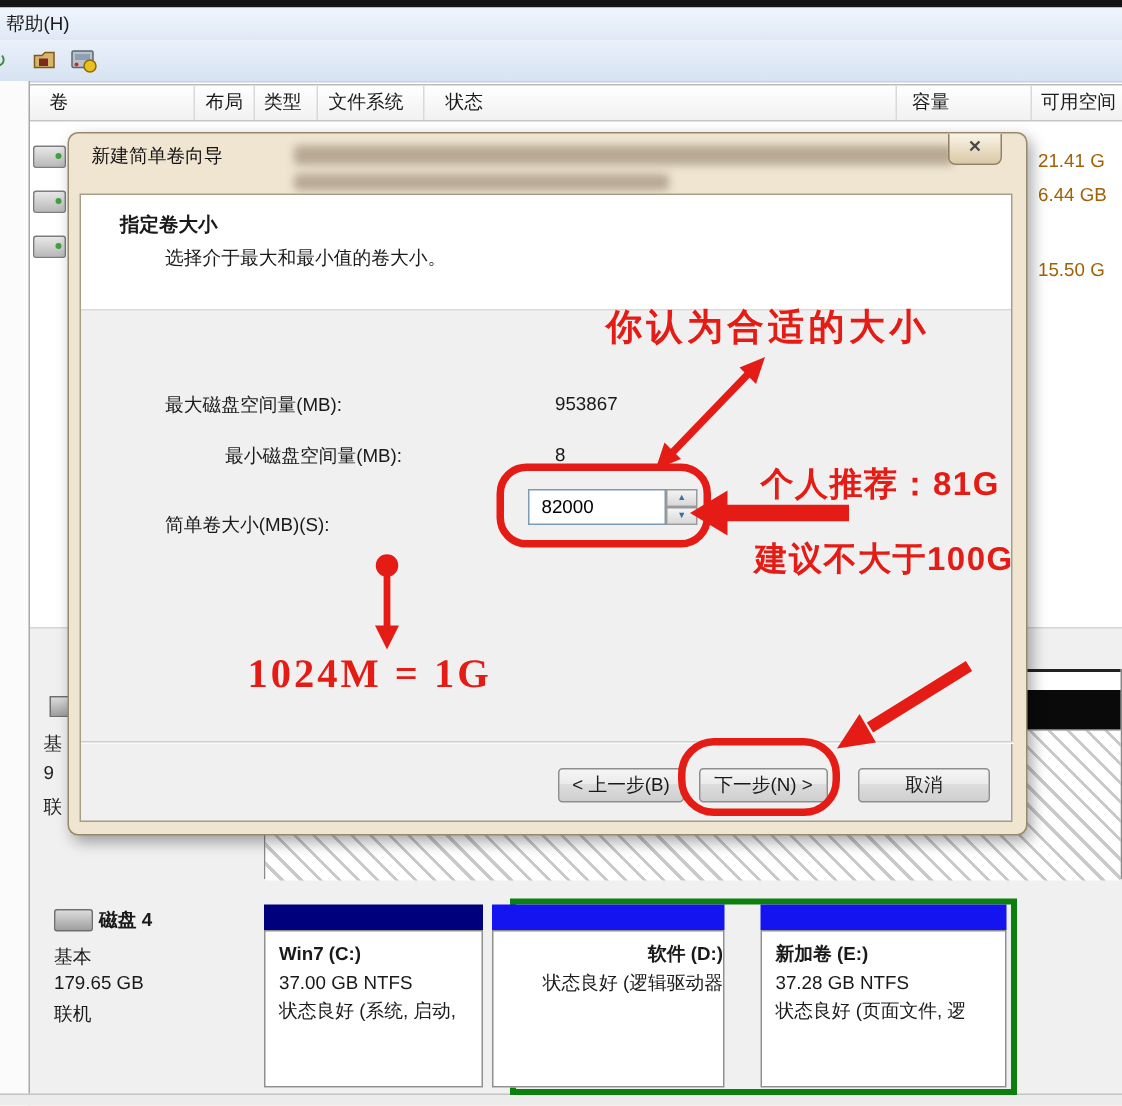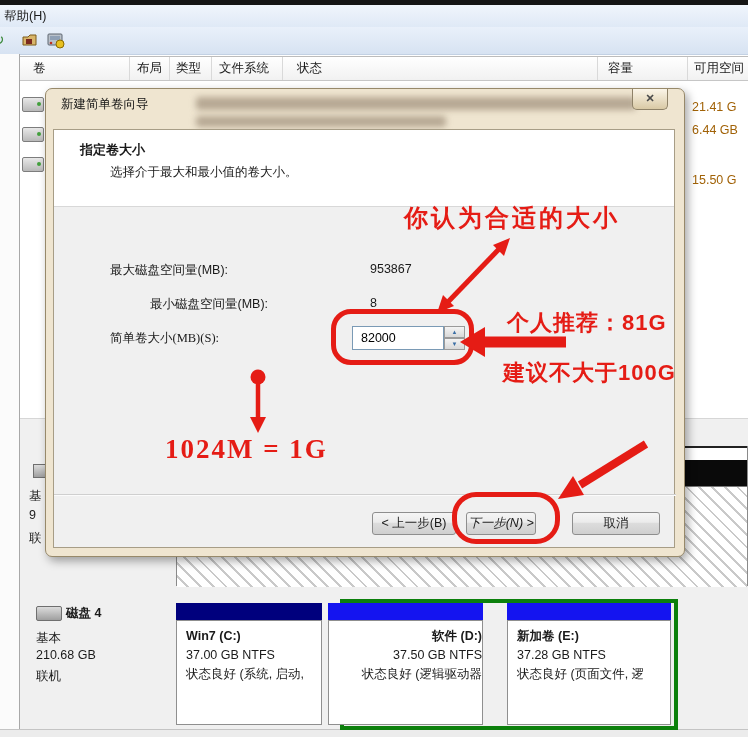--- a/index.html
+++ b/index.html
@@ -132,38 +132,37 @@
   <div class="abs frag" style="left:29px;top:530px;">联</div>
   <div class="abs d0bar">
     <div class="abs d0line"></div>
     <div class="abs d0black"></div>
     <div class="abs hatch"></div>
   </div>
 
   <div class="abs diskicon" style="left:36px;top:606px;"></div>
   <div class="abs dlabel" style="left:66px;top:605px;">磁盘 4</div>
   <div class="abs dtext" style="left:36px;top:630px;">基本</div>
-  <div class="abs dtext" style="left:36px;top:648px;">210.68 GB</div>
+  <div class="abs dtext" style="left:36px;top:648px;">179.65 GB</div>
   <div class="abs dtext" style="left:36px;top:668px;">联机</div>
 
   <div class="abs greenbox"></div>
 
   <div class="abs part" style="left:176px;top:603px;width:146px;height:122px;">
     <div class="pstrip" style="background:#00007d;"></div>
     <div class="pbox">
       <div class="pname">Win7  (C:)</div>
       <div class="pline">37.00 GB NTFS</div>
       <div class="pline">状态良好 (系统, 启动,</div>
     </div>
   </div>
   <div class="abs part" style="left:328px;top:603px;width:155px;height:122px;text-align:right;">
     <div class="pstrip" style="background:#1414f0;"></div>
     <div class="pbox">
       <div class="pname">软件  (D:)</div>
-      <div class="pline">37.50 GB NTFS</div>
       <div class="pline">状态良好 (逻辑驱动器</div>
     </div>
   </div>
   <div class="abs part" style="left:507px;top:603px;width:164px;height:122px;">
     <div class="pstrip" style="background:#1414f0;"></div>
     <div class="pbox">
       <div class="pname">新加卷  (E:)</div>
       <div class="pline">37.28 GB NTFS</div>
       <div class="pline">状态良好 (页面文件, 逻</div>
     </div>
@@ -180,31 +179,31 @@
     <div class="abs panel">
       <div class="whitehead">
         <div class="abs wheading">指定卷大小</div>
         <div class="abs wsub">选择介于最大和最小值的卷大小。</div>
       </div>
 
       <div class="abs flabel" style="left:56px;top:132px;">最大磁盘空间量(MB):</div>
       <div class="abs fvalue" style="left:316px;top:132px;">953867</div>
       <div class="abs flabel" style="left:56px;top:166px;margin-left:40px;">最小磁盘空间量(MB):</div>
       <div class="abs fvalue" style="left:316px;top:166px;">8</div>
-      <div class="abs flabel" style="left:56px;top:200px;font-family:Liberation Serif, serif;">简单卷大小(MB)(S):</div>
+      <div class="abs flabel" style="left:56px;top:212px;">简单卷大小(MB)(S):</div>
 
       <input class="abs sizeinput" value="82000" style="">
       <div class="abs spin">
         <div class="spinbtn" style="top:0;">▲</div>
         <div class="spinbtn" style="top:12px;">▼</div>
       </div>
 
       <div class="abs bsep"></div>
       <div class="wbtn" style="left:318px;width:84px;">&lt; 上一步(B)</div>
-      <div class="wbtn" style="left:412px;width:70px;font-style:italic;">下一步(N) &gt;</div>
+      <div class="wbtn" style="left:412px;width:86px;">下一步(N) &gt;</div>
       <div class="wbtn" style="left:518px;width:88px;">取消</div>
     </div>
   </div>
 
   <div class="abs ann annbig red" style="left:404px;top:202px;">你认为合适的大小</div>
   <div class="abs ann annmid red" style="left:507px;top:308px;">个人推荐：81G</div>
   <div class="abs ann annmid red" style="left:503px;top:358px;">建议不大于100G</div>
   <div class="abs ann annserif red" style="left:165px;top:434px;">1024M = 1G</div>
   <div class="abs redrect" style="left:331px;top:309px;width:143px;height:56px;border-radius:20px;"></div>
   <div class="abs redrect" style="left:452px;top:492px;width:108px;height:52px;border-radius:24px;"></div>

